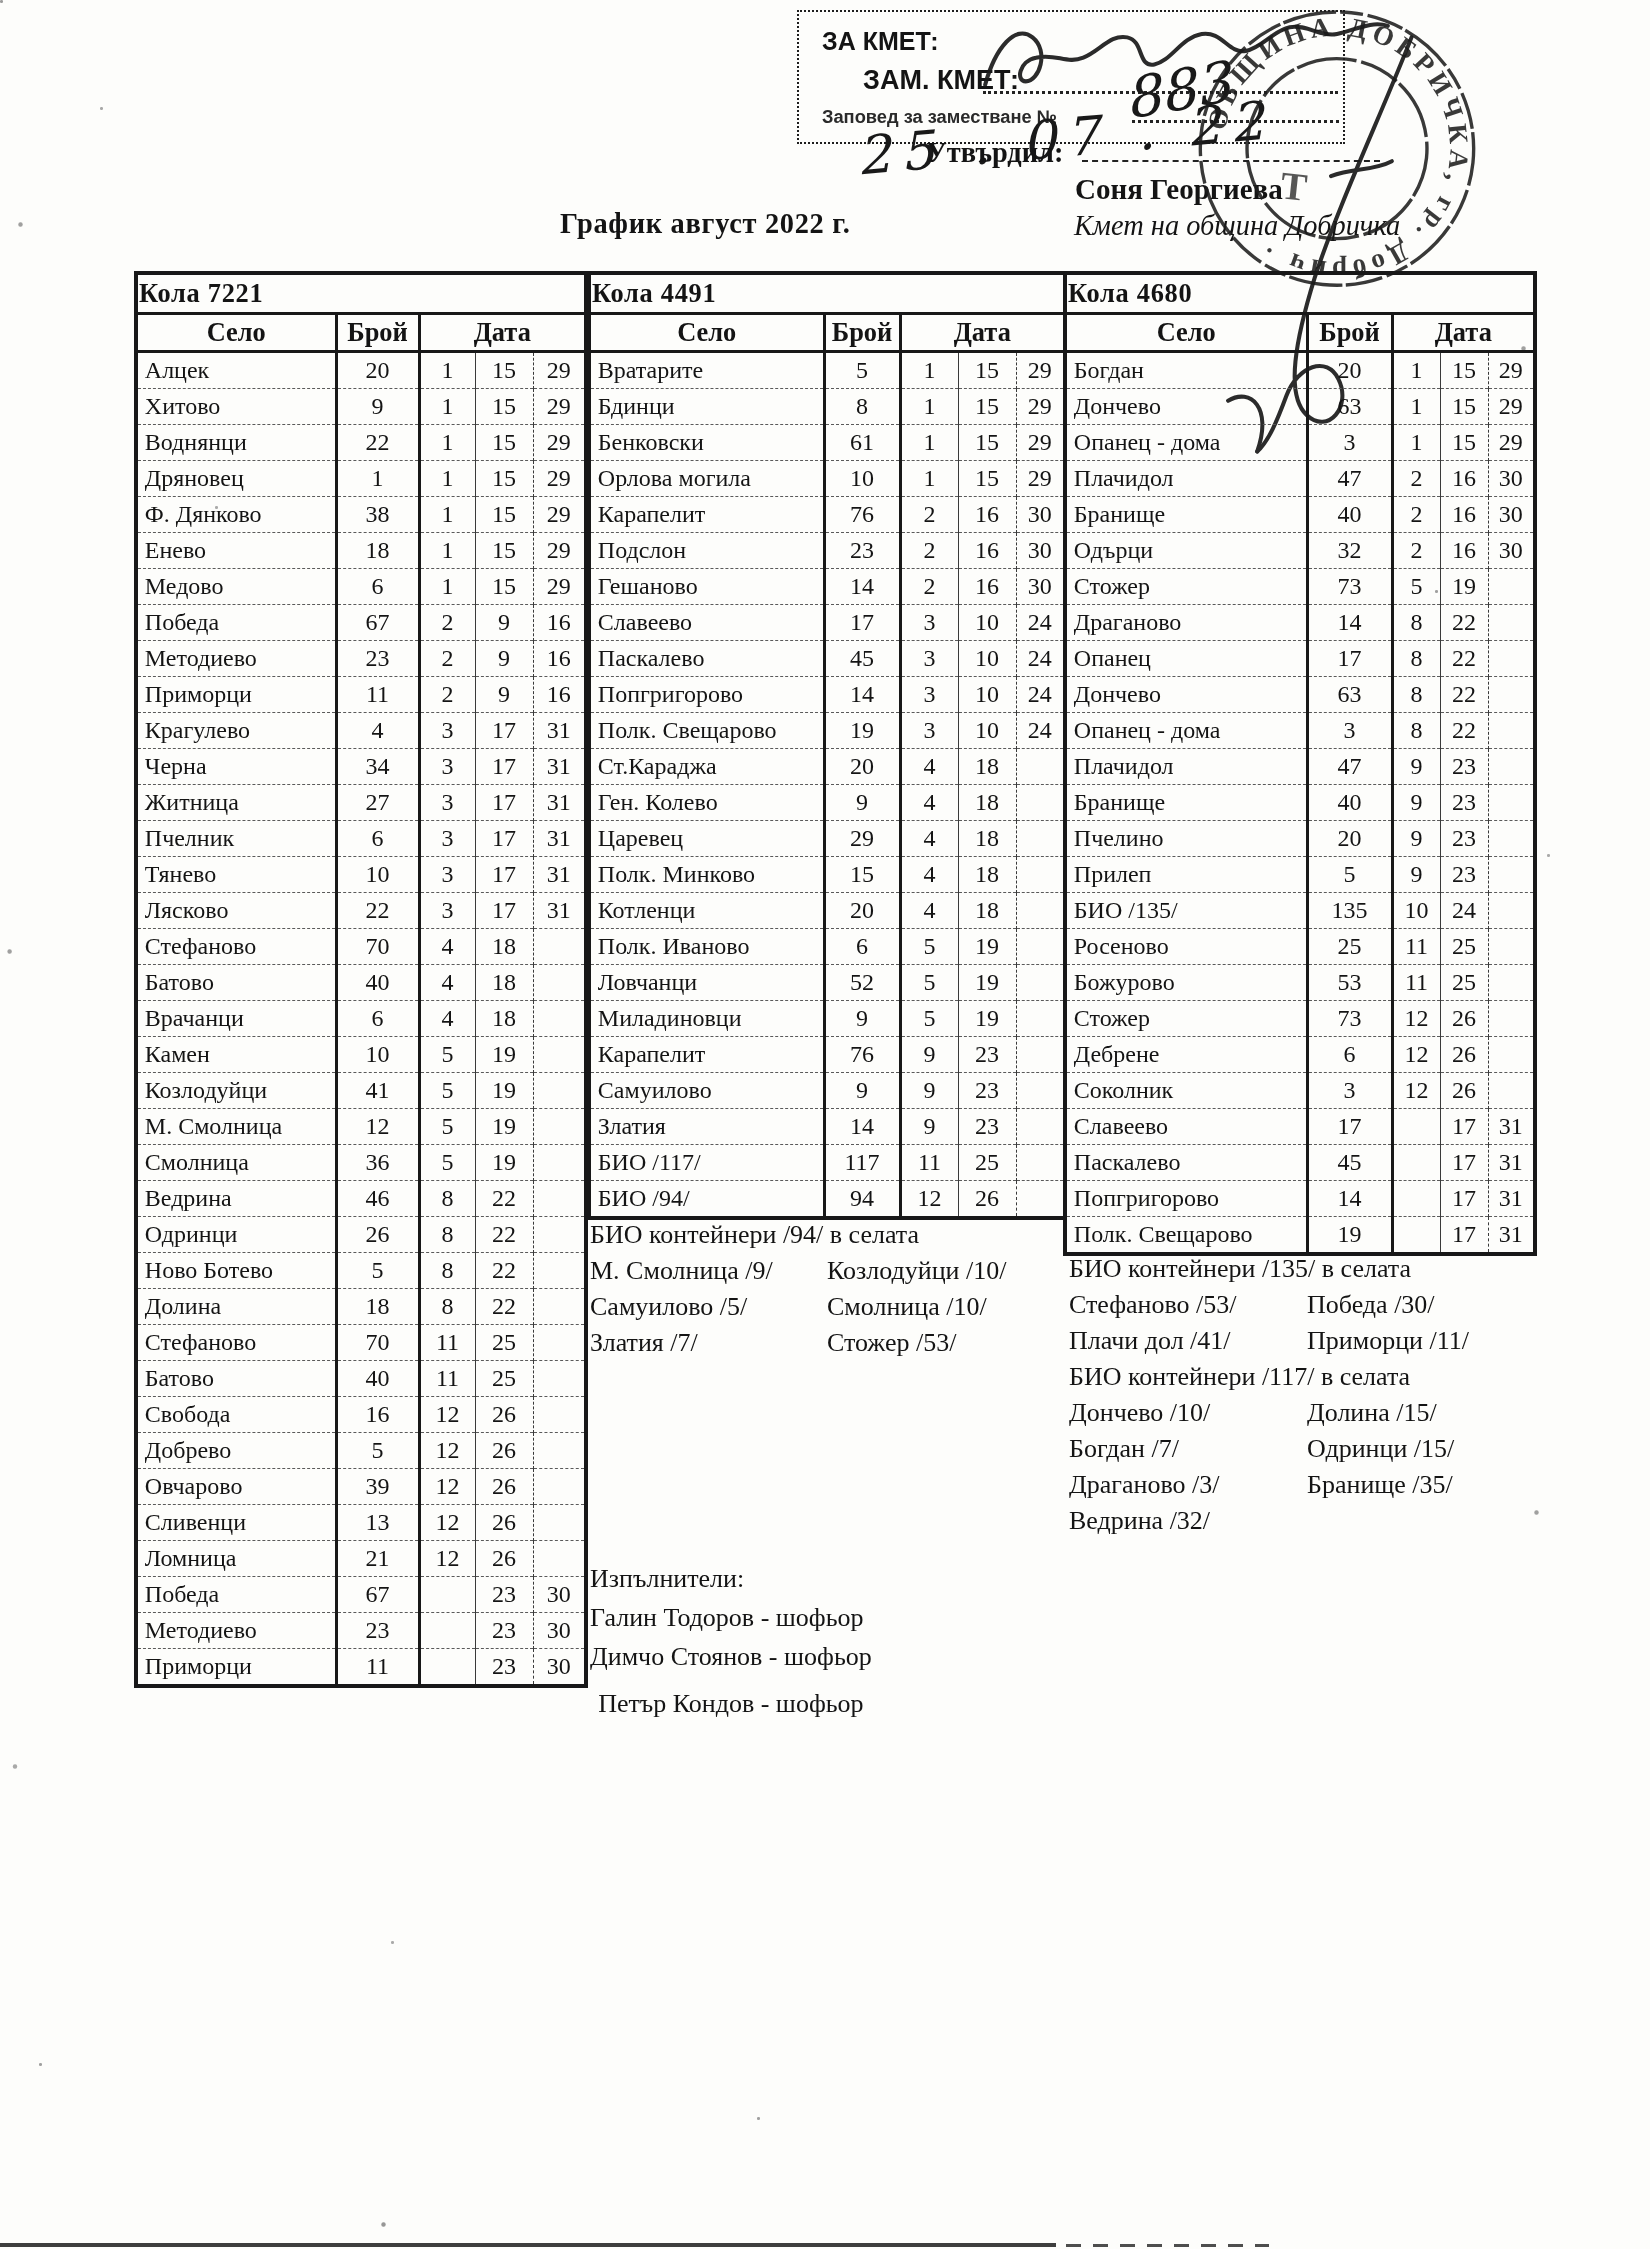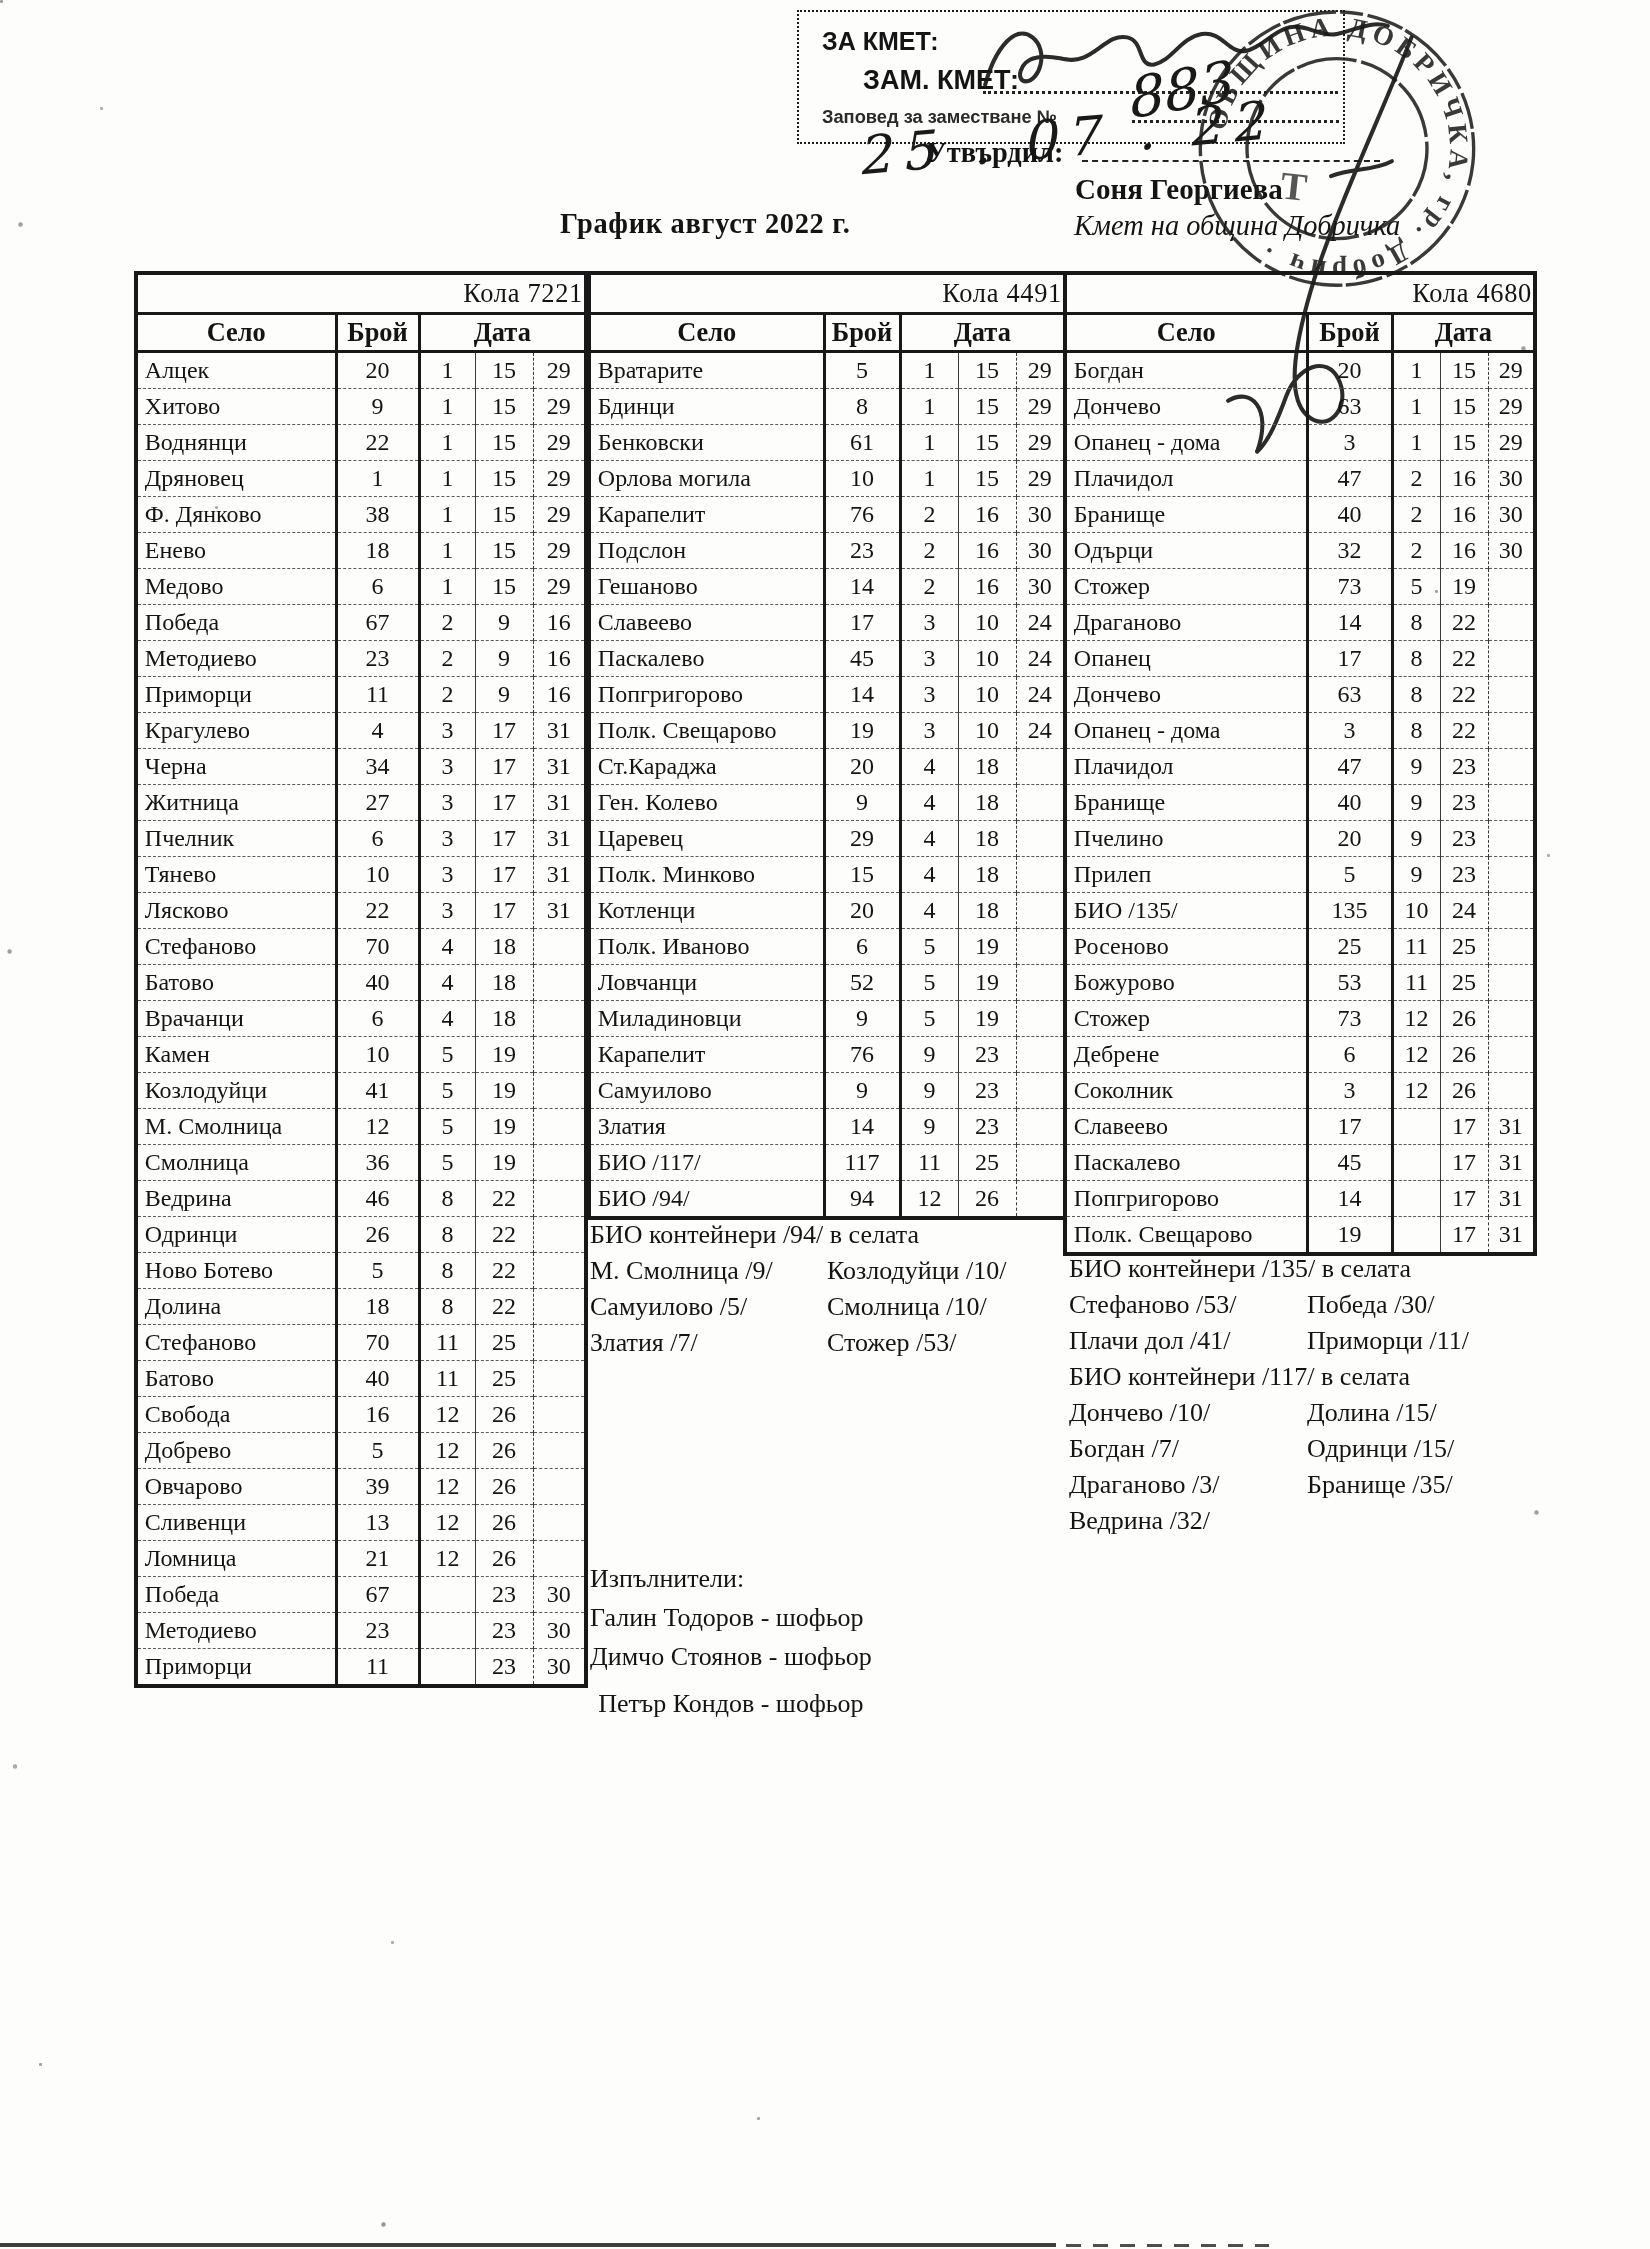--- a/index.html
+++ b/index.html
@@ -31,22 +31,22 @@
   .stamp-svg{position:absolute;left:1178px;top:-6.8px;width:318px;height:318px;opacity:.88;}
   .sig-svg{position:absolute;left:772px;top:0px;width:785px;height:474px;}
 
   
   .tbl{position:absolute;top:271px;}
   .tbl-0{left:134px;width:453px;}
   .tbl-1{left:587px;width:477px;}
   .tbl-2{left:1063px;width:470px;}
   .tbl table{border-collapse:collapse;table-layout:fixed;width:100%;}
   .tbl table{border:4.1px solid #181818;}
-  th.car-head{border-bottom:3.4px solid #181818;height:35px;font-size:26.4px;font-weight:normal;
-              text-align:right;letter-spacing:0.7px;}
+  th.car-head{border-bottom:3.4px solid #181818;height:35px;font-size:26.4px;font-weight:bold;
+              text-align:left;letter-spacing:0.7px;}
   tr.col-head th{border-bottom:3.4px solid #181818;height:32.5px;font-size:26.4px;font-weight:bold;
                  text-align:center;}
   th.h-village,td.c-village{border-right:3.4px solid #181818;}
   th.h-count,td.c-count{border-right:3.4px solid #181818;}
   td.c-village{text-align:left;padding-left:6.8px;}
   td.c-count,td.c-d1,td.c-d2,td.c-d3{text-align:center;}
   td.c-d1{border-right:1.4px solid #3a3a3a;}
   td.c-d2{border-right:1.4px dashed #3a3a3a;}
   tbody td{height:33px;font-size:24px;line-height:1;border-top:1.4px dashed #5a5a5a;
            overflow:hidden;white-space:nowrap;}

